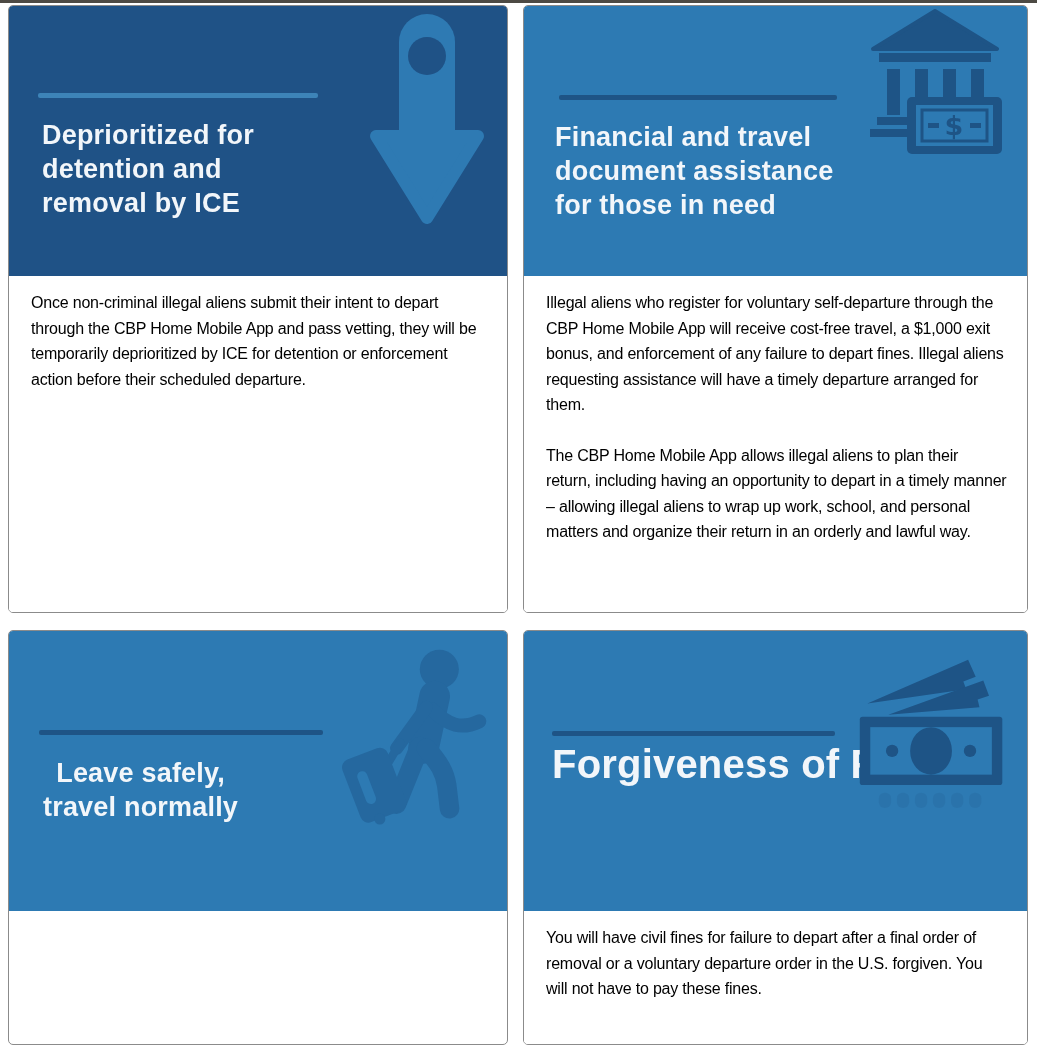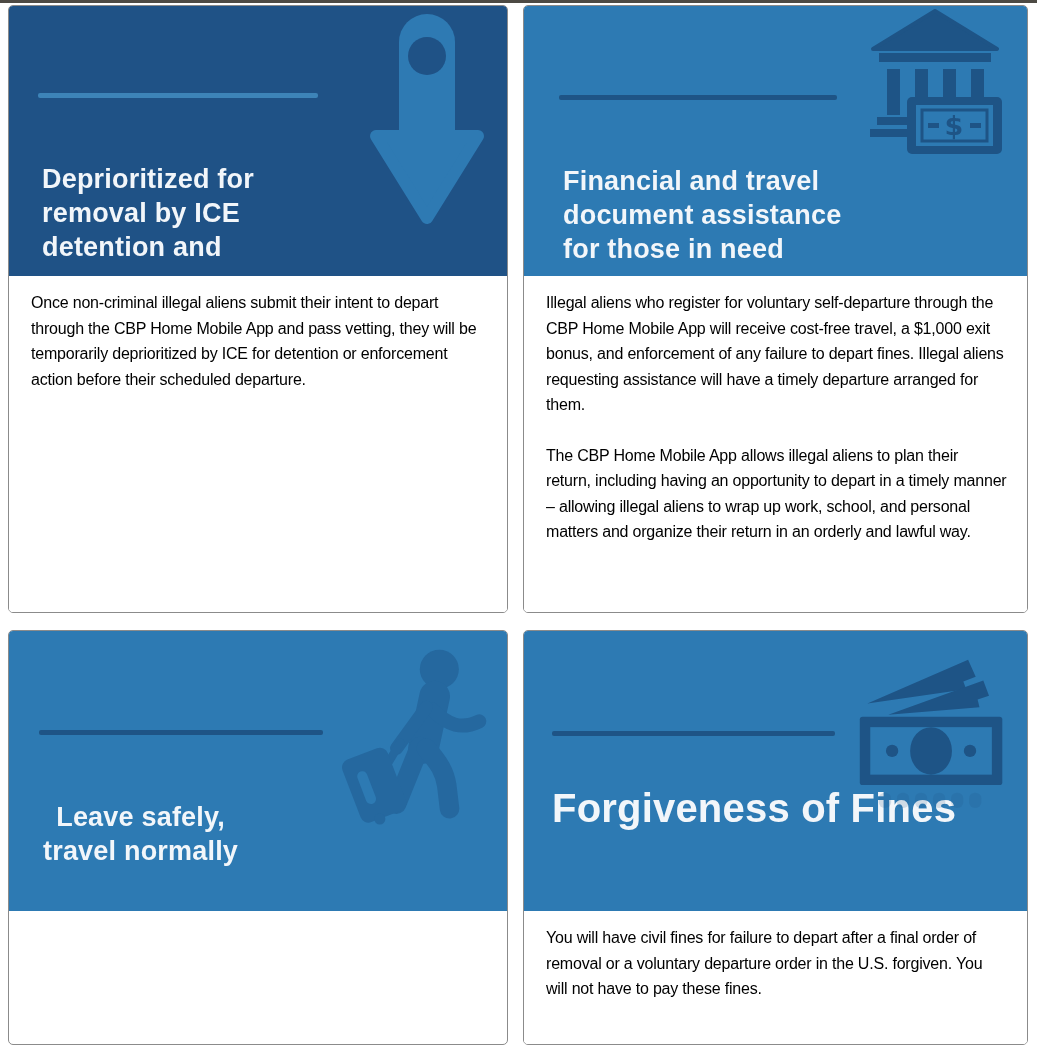--- a/index.html
+++ b/index.html
@@ -28,24 +28,24 @@
   .header-medium { background:#2d7ab3; }
 
   .accent-line { position:absolute; height:5px; border-radius:2px; }
   .card--deprioritized .accent-line { left:30px; top:88px;  width:280px; background:#3d84b8; }
   .card--financial     .accent-line { left:36px; top:90px;  width:278px; background:#1e5486; }
   .card--leave         .accent-line { left:31px; top:100px; width:284px; background:#1e5486; }
   .card--forgiveness   .accent-line { left:29px; top:101px; width:283px; background:#1e5486; }
 
   .card-title {
     position:absolute; color:#f2f6fa; font-weight:700;
-    font-size:27px; line-height:34px; letter-spacing:0.2px;margin-top:44px;
+    font-size:27px; line-height:34px; letter-spacing:0.2px;
   }
   .card--deprioritized .card-title { left:34px; top:113px; }
-  .card--financial     .card-title { left:40px; top:115px; }
+  .card--financial     .card-title { left:32px; top:115px; }
   .card--leave         .card-title { left:35px; top:126px; }
   .card--forgiveness   .card-title { left:29px; top:117px; font-size:40px; }
 
   .card-icon { position:absolute; }
   .card--deprioritized .card-icon { left:358px; top:5px;  width:122px; height:232px; }
   .card--financial     .card-icon { left:343px; top:4px;  width:139px; height:146px; }
   .card--leave         .card-icon { left:330px; top:16px; width:158px; height:186px; }
   .card--forgiveness   .card-icon { left:333px; top:20px; width:152px; height:160px; }
 
   .card-body {
@@ -61,22 +61,22 @@
 
 <div class="top-bar"></div>
 
 <div class="grid">
 
   <div class="card row1 card--deprioritized">
     <div class="card-header header-dark">
       <div class="accent-line"></div>
       <div class="card-title">
         <div>Deprioritized for</div>
+        <div>detention and</div>
         <div>removal by ICE</div>
-        <div>detention and</div>
       </div>
       <svg class="card-icon" viewBox="0 0 122 232">
         <rect x="33" y="4" width="56" height="150" rx="28" fill="#2e7ab3"></rect>
         <path d="M10 126 H112 L61 208 Z" fill="#2e7ab3" stroke="#2e7ab3" stroke-width="12" stroke-linejoin="round"></path>
         <circle cx="61" cy="46" r="19" fill="#1f5286"></circle>
       </svg>
     </div>
     <div class="card-body">
       <p>Once non-criminal illegal aliens submit their intent to depart through the CBP Home Mobile App and pass vetting, they will be temporarily deprioritized by ICE for detention or enforcement action before their scheduled departure.</p>
     </div>

